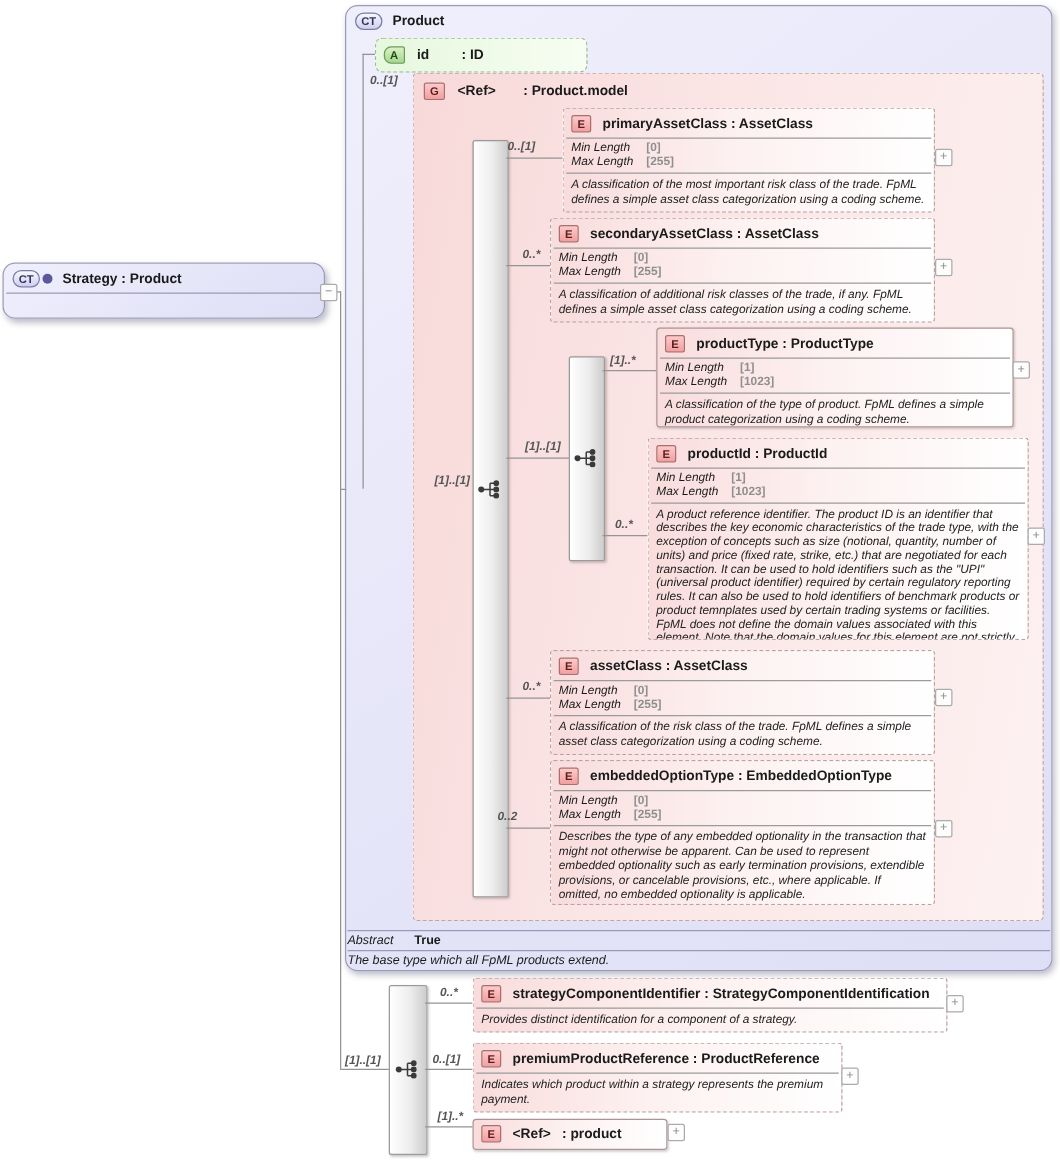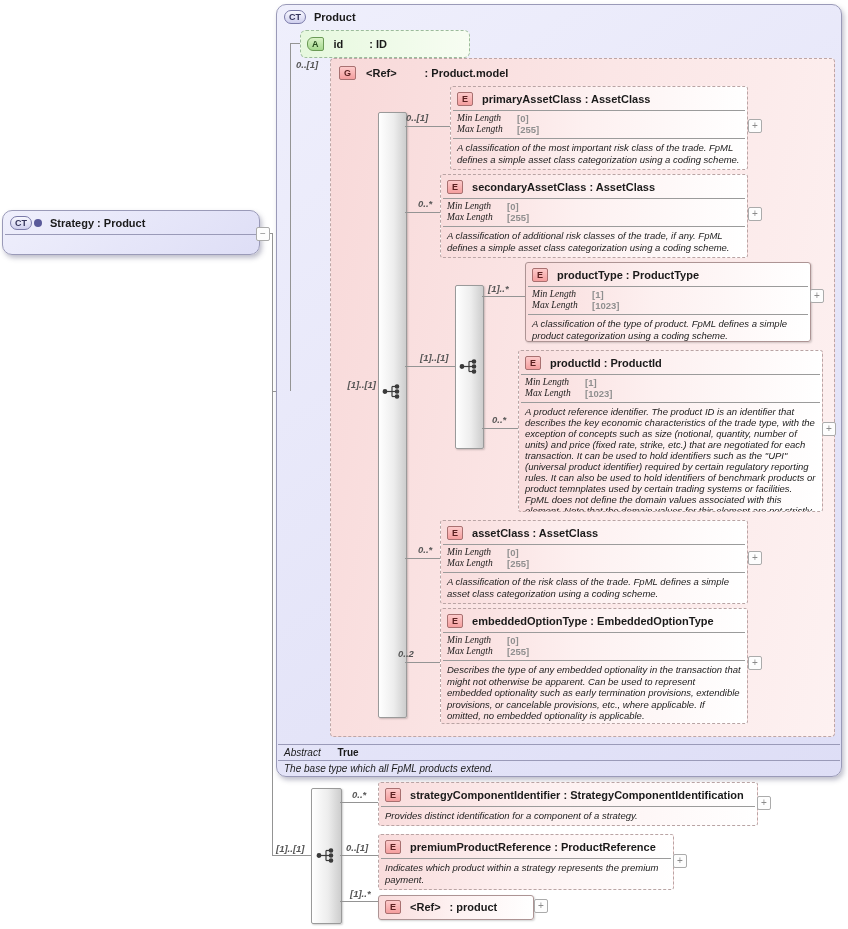--- a/index.html
+++ b/index.html
@@ -36,21 +36,21 @@
 
   
   .ebox{position:absolute;border:1px dashed #b9a4a4;border-radius:3px;overflow:hidden;
         background:linear-gradient(90deg,#f9dcdc 0%,#fdf0f0 45%,#ffffff 100%);}
   .ebox.solid{border-style:solid;border-color:#ad9494;box-shadow:1px 1px 2px rgba(0,0,0,.18);}
   .ebox .hd{display:flex;align-items:center;gap:9px;padding:5px 6px 3px;
             font-size:11px;font-weight:bold;white-space:nowrap;}
   .sep{border-top:1px solid #9b9b9b;margin:1px 2px 0;}
   .facets{padding:2px 0 2px;}
   .facet{display:flex;font-size:9.5px;line-height:11px;padding:0 6px;}
-  .facet .fl{font-style:italic;width:60px;color:#1a1a1a;font-family:Liberation Serif, serif;}
+  .facet .fl{font-style:italic;width:60px;color:#1a1a1a;}
   .facet .fv{color:#8f8f8f;font-weight:bold;}
   .desc{font-style:italic;font-size:9.5px;line-height:11.5px;color:#222;padding:3px 6px 3px;}
 
   
   .card{position:absolute;font-size:9.5px;font-style:italic;font-weight:bold;color:#555;white-space:nowrap;}
 
   
   .hl{position:absolute;height:0;border-top:1px solid #949494;}
   .vl{position:absolute;width:0;border-left:1px solid #949494;}
 
@@ -58,21 +58,21 @@
   .bar{position:absolute;background:linear-gradient(90deg,#ffffff 0%,#ededed 55%,#cdcdcd 100%);
        border:1px solid #9a9a9a;border-radius:2px;box-shadow:1px 1px 2px rgba(0,0,0,.2);}
   .seqicon{position:absolute;}
 
   
   .pm{position:absolute;width:12px;height:12px;border:1px solid #ababab;background:#fdfdfd;
       font-size:10px;line-height:11px;text-align:center;color:#8a8a8a;border-radius:2px;cursor:pointer;}
 
   
   .ct-row{position:absolute;left:1px;right:1px;border-top:1px solid #9a9ab8;
-          padding:2px 6px 0;font-size:10px;white-space:nowrap;}
+          padding:2px 0 0;font-size:10px;white-space:nowrap;}
   .it{font-style:italic;}
   .bold{font-weight:bold;}
   .gap{margin-left:14px;}
 </style>
 </head>
 <body>
 
 <div class="canvas">
 
   <div class="hl" style="left:268px;top:233px;width:4px"></div>
@@ -111,21 +111,21 @@
     <span>id</span>
     <span style="margin-left:16px">: ID</span>
   </div>
 
   <div class="card" style="left:296px;top:59px">0..[1]</div>
 
   <div class="grp-box" style="left:330px;top:58px;width:503px;height:677px">
     <div class="grp-hd">
       <span class="badge badge-g">G</span>
       <span>&lt;Ref&gt;</span>
-      <span style="margin-left:18px">: Product.model</span>
+      <span style="margin-left:12px">: Product.model</span>
     </div>
   </div>
 
   <div class="card" style="left:340px;top:379px;width:36px;text-align:right">[1]..[1]</div>
   <div class="bar" style="left:378px;top:112px;width:27px;height:604px"></div>
   <svg class="seqicon" style="left:382px;top:384px" width="19" height="15" viewBox="0 0 19 15">
     <g stroke="#3a3a3a" stroke-width="1.2" fill="#3a3a3a">
       <circle cx="3" cy="7.5" r="1.8"></circle>
         <line x1="3" y1="7.5" x2="10" y2="7.5"></line>
       <line x1="10" y1="2.5" x2="10" y2="12.5"></line>

